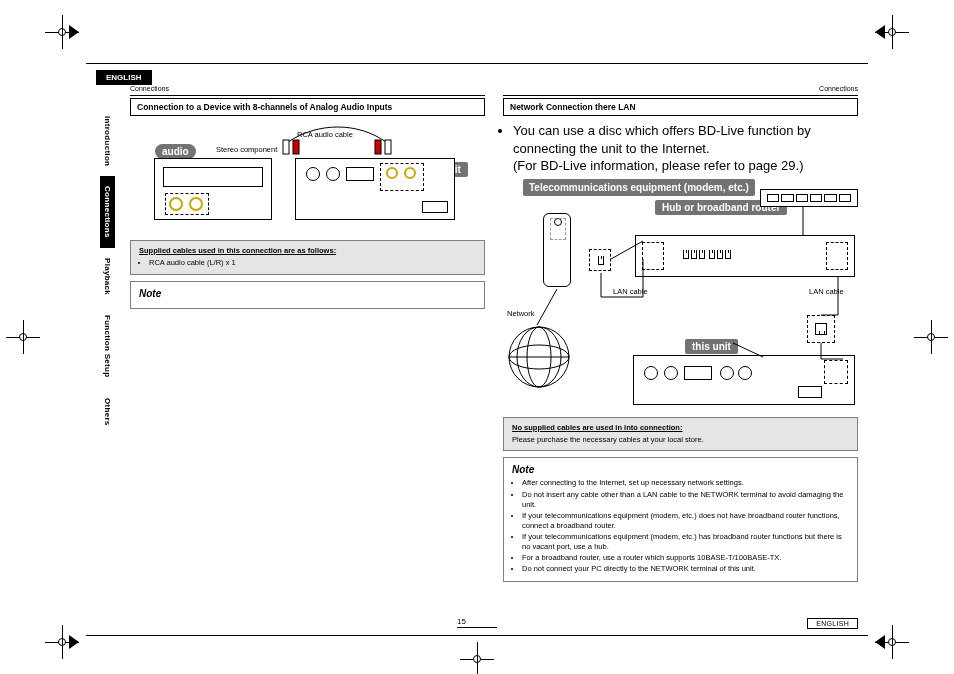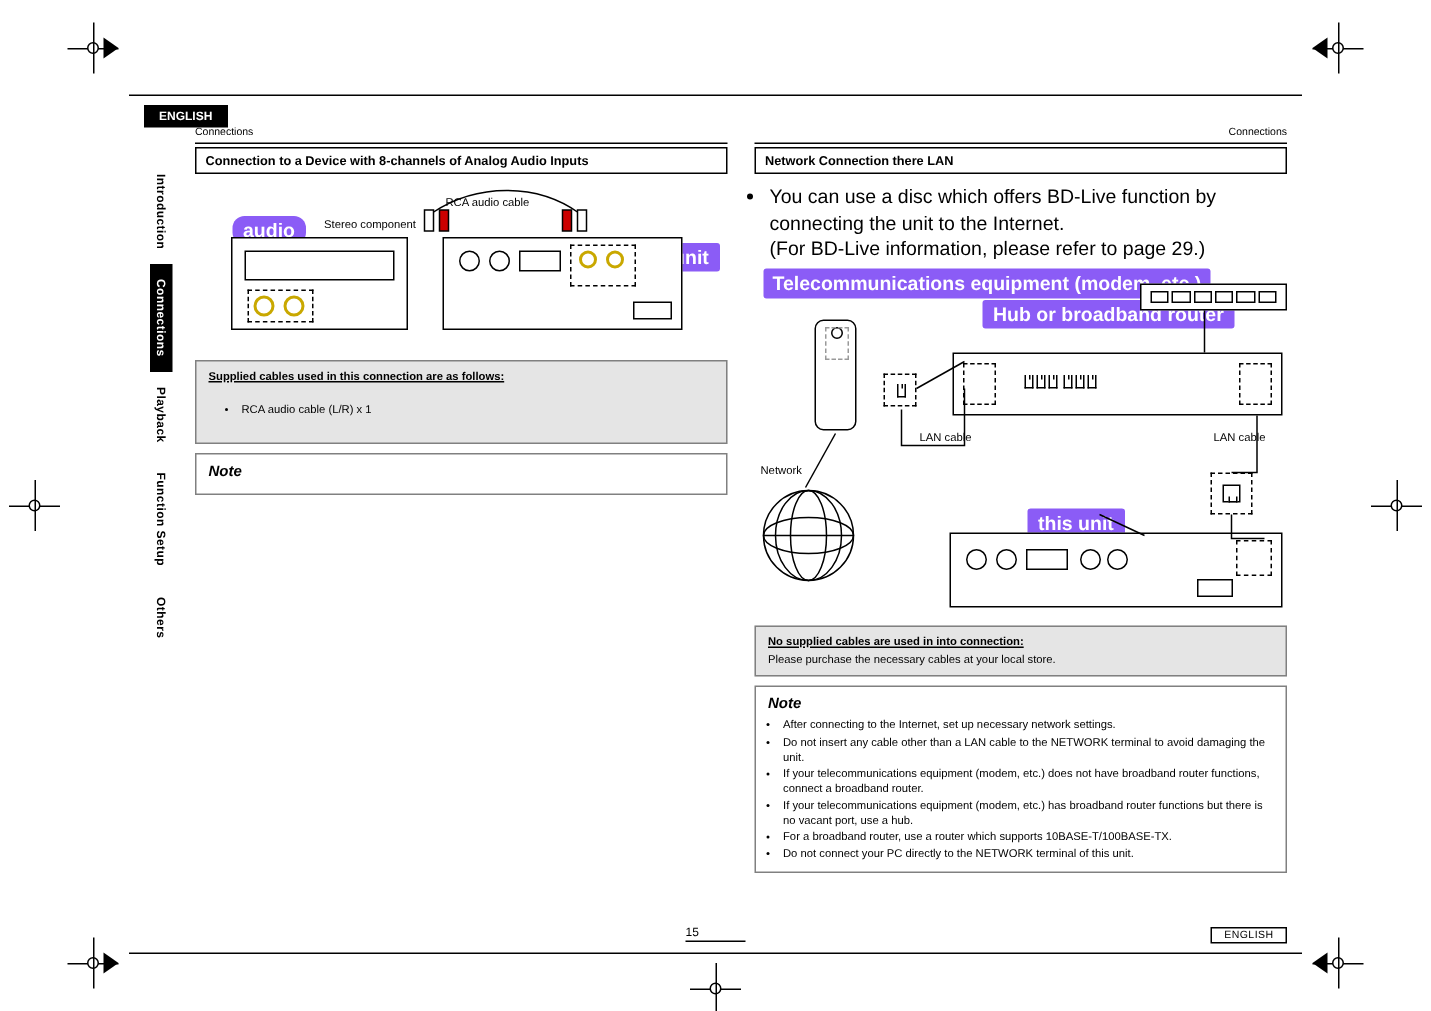--- a/index.html
+++ b/index.html
@@ -71,22 +71,22 @@
     display:flex;gap:18px;
   }
   .col{flex:1;min-width:0}
   .col-hdr{display:flex;justify-content:space-between;font-size:7px;margin-bottom:3px}
   .rule{border-top:1.5px solid #000;margin-bottom:2px}
   .section-title{
     border:1px solid #000;padding:3px 6px;font-weight:bold;font-size:8.5px;
     margin-bottom:6px;background:#fff
   }
   .pill{
-    display:inline-block;background:#8b5cf6;color:#fff;font-weight:bold;
-    font-size:13px;padding:2px 7px;border-radius:2px
+    display:inline-block;background:#737373;color:#fff;font-weight:bold;
+    font-size:10px;padding:2px 7px;border-radius:2px
   }
   .pill.round{border-radius:8px}
 
   
   .infobox{
     background:var(--grey-box);border:1px solid var(--grey-box-border);
     padding:5px 8px;font-size:7.5px;line-height:1.35
   }
   .infobox .title{font-weight:bold;text-decoration:underline;margin-bottom:2px}
   .notebox{
@@ -198,21 +198,21 @@
           <path d="M10 18 C 40 -2, 80 -2, 108 18" stroke="#000" fill="none"></path>
           <rect x="5" y="16" width="6" height="14" fill="#fff" stroke="#000"></rect>
           <rect x="107" y="16" width="6" height="14" fill="#fff" stroke="#000"></rect>
           <rect x="97" y="16" width="6" height="14" fill="#c00" stroke="#000"></rect>
           <rect x="15" y="16" width="6" height="14" fill="#c00" stroke="#000"></rect>
         </svg>
       </div>
 
       <div class="infobox">
         <div class="title">Supplied cables used in this connection are as follows:</div>
-        <ul class="bullets" style="padding-left:10px;margin:12px">
+        <ul class="bullets" style="padding-left:10px;margin:0">
           <li>RCA audio cable (L/R) x 1</li>
         </ul>
       </div>
 
       <div class="notebox">
         <div class="note-hd">Note</div>
       </div>
     </div>
 
     <div class="col">
@@ -223,21 +223,21 @@
       <div class="section-title">Network Connection there LAN</div>
 
       <ul class="bullets tiny" style="margin:0 0 4px 0">
         <li>
           <span>You can use a disc which offers BD-Live function by connecting the unit to the Internet.</span><br>
           <span>(For BD-Live information, please refer to page 29.)</span>
         </li>
       </ul>
 
       <div class="diagram" style="height:232px">
-        <span class="pill" style="position:absolute;left:6px;top:0;text-align:center;line-height:1.1;padding:3px 6px">Telecommunications equipment (modem, etc.)</span>
+        <span class="pill" style="position:absolute;left:20px;top:0;text-align:center;line-height:1.1;padding:3px 6px">Telecommunications equipment (modem, etc.)</span>
         <span class="pill" style="position:absolute;left:152px;top:21px">Hub or broadband router</span>
         <span class="pill" style="position:absolute;left:182px;top:160px">this unit</span>
 
         <div class="device" style="left:40px;top:34px;width:28px;height:74px;border-radius:6px">
           <div style="position:absolute;top:4px;left:10px;width:8px;height:8px;border:1px solid #000;border-radius:50%"></div>
           <div style="position:absolute;top:4px;left:6px;width:16px;height:22px;border:1px dashed #999"></div>
         </div>
 
         <div class="dash" style="position:absolute;left:86px;top:70px;width:22px;height:22px">
           <span class="port" style="position:absolute;left:7px;top:6px"></span>

